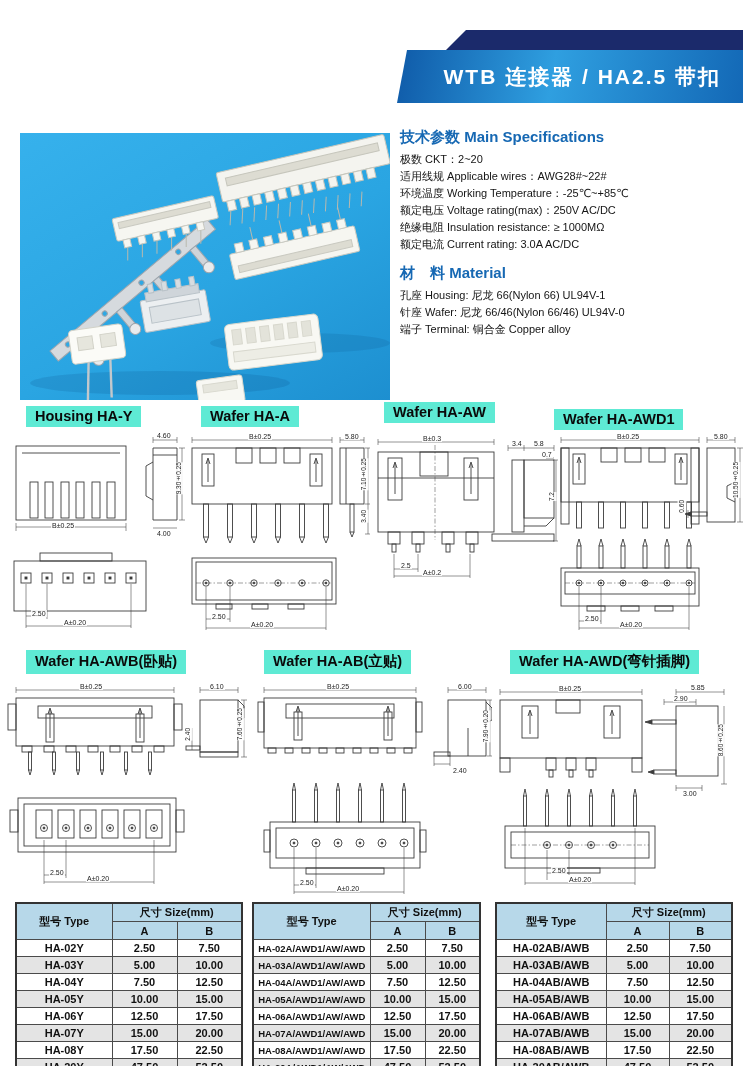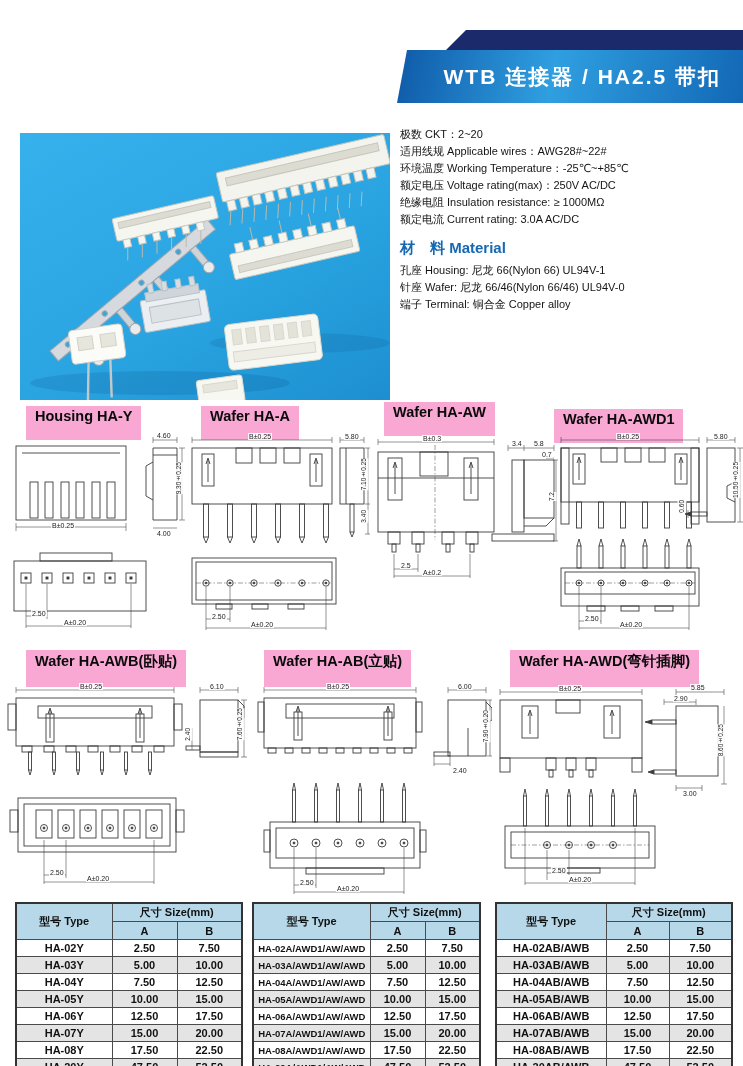--- a/index.html
+++ b/index.html
@@ -15,22 +15,22 @@
   .banner-title{color:#ffffff;font-size:21px;font-weight:700;letter-spacing:2px;white-space:nowrap;}
   
   .photo{position:absolute;left:20px;top:133px;width:370px;height:267px;
          background:linear-gradient(150deg,#36b1ec 0%,#2aa5e2 55%,#1d8fd0 100%);}
   
   .specs{position:absolute;left:400px;top:128px;width:340px;}
   .spec-title{color:#1668b3;font-size:15px;font-weight:700;margin-bottom:6px;}
   .spec-line{font-size:11px;color:#141414;margin-bottom:3.2px;line-height:1.25;}
   .mat-title{margin-top:13px;}
   
-  .sec-h{position:absolute;background:#f9a8d4;color:#0a0a0a;font-size:14.5px;font-weight:600;
-         padding:2px 9px 16px;white-space:nowrap;}
+  .sec-h{position:absolute;background:#5eead4;color:#0a0a0a;font-size:14.5px;font-weight:600;
+         padding:2px 9px 3px;white-space:nowrap;}
   .draw{position:absolute;}
   .draw svg{position:absolute;left:0;top:0;stroke:#3c3c3c;fill:none;stroke-width:.9;}
   .draw svg .dl{stroke-width:.55;}
   .draw svg .cl{stroke-dasharray:5 2 1.5 2;stroke-width:.5;}
   .dim{position:absolute;font-size:7px;line-height:1;color:#222;background:rgba(255,255,255,.88);
        padding:0 1px;white-space:nowrap;}
   .dimv{writing-mode:vertical-rl;transform:rotate(180deg);font-size:6.5px;}
   
   table.spec-table{position:absolute;border-collapse:collapse;background:#fff;border:2px solid #333;
        font-size:11px;font-weight:700;color:#111;text-align:center;table-layout:fixed;}
@@ -174,20 +174,21 @@
     </g>
 
     <g transform="translate(176,248) rotate(-8)" stroke="#d8d8ce" fill="#f8f8f3">
       <rect x="0" y="0" width="46" height="27" rx="3"></rect>
       <rect x="6" y="5" width="34" height="8" fill="#e6e6dd"></rect>
     </g>
   </svg>
 </div>
 
 <div class="specs">
+  <div class="spec-title">技术参数 Main Specifications</div>
   <div class="spec-line">极数 CKT：2~20</div>
   <div class="spec-line">适用线规 Applicable wires：AWG28#~22#</div>
   <div class="spec-line">环境温度 Working Temperature：-25℃~+85℃</div>
   <div class="spec-line">额定电压 Voltage rating(max)：250V AC/DC</div>
   <div class="spec-line">绝缘电阻 Insulation resistance: ≥ 1000MΩ</div>
   <div class="spec-line">额定电流 Current rating: 3.0A AC/DC</div>
   <div class="spec-title mat-title">材　料 Material</div>
   <div class="spec-line">孔座 Housing: 尼龙 66(Nylon 66) UL94V-1</div>
   <div class="spec-line">针座 Wafer: 尼龙 66/46(Nylon 66/46) UL94V-0</div>
   <div class="spec-line">端子 Terminal: 铜合金 Copper alloy</div>

